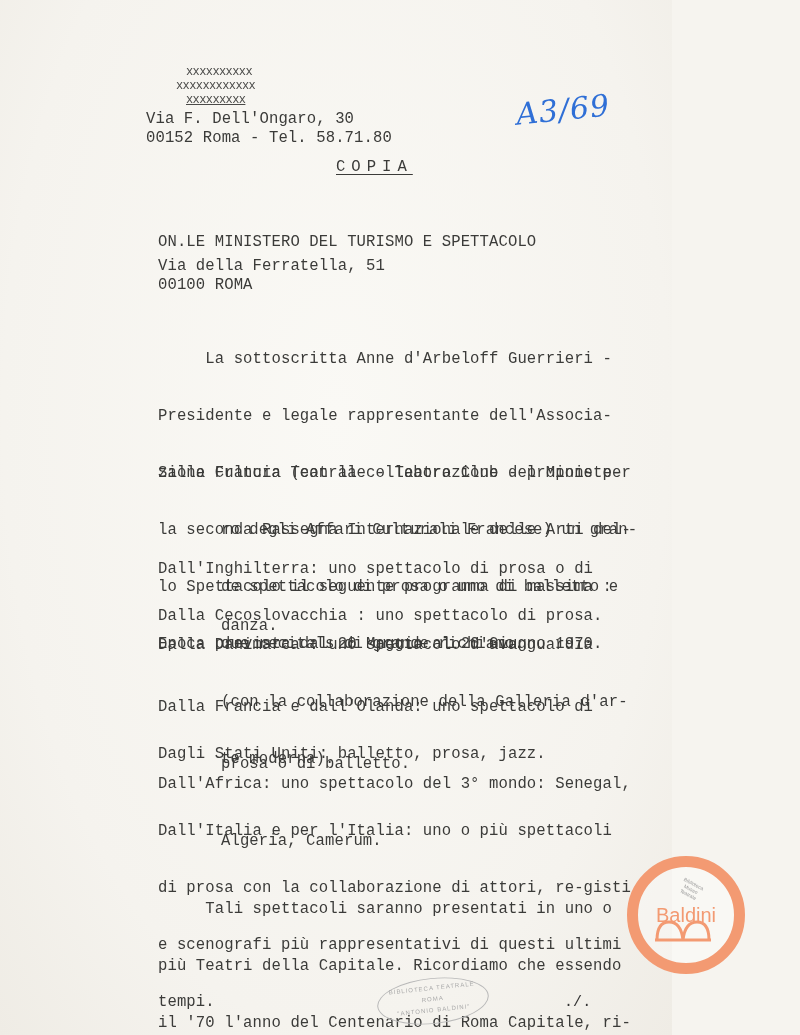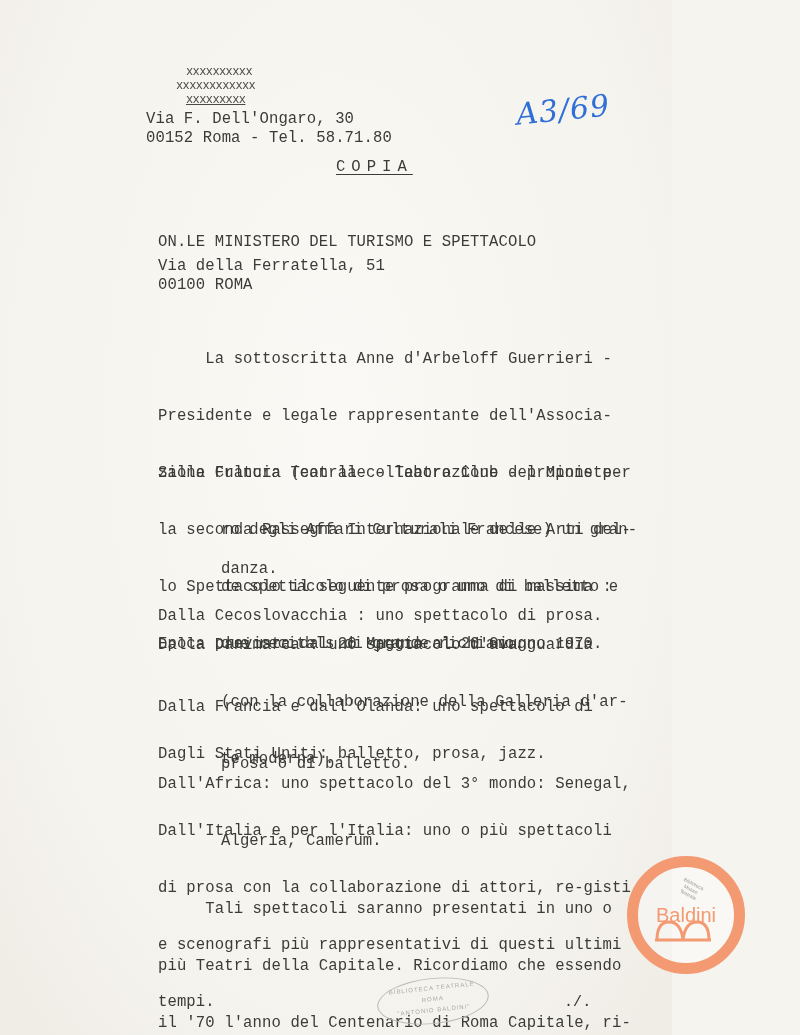--- a/index.html
+++ b/index.html
@@ -99,20 +99,21 @@
   </div>
 
   <div class="tw block" style="top:426px;">
     <span class="line" style="display:block">Salla Francia (con la collaborazione del Ministe-</span>
     <span class="line" style="display:block; padding-left:63px">ro degli Affari Culturali Francese) un gran-</span>
     <span class="line" style="display:block; padding-left:63px">de spettacolo di prosa o uno di balletto e</span>
     <span class="line" style="display:block; padding-left:63px">due recitals di grande richiamo.</span>
   </div>
 
   <div class="tw block" style="top:522px;">
+    <span class="line" style="display:block">Dall'Inghilterra: uno spettacolo di prosa o di</span>
     <span class="line" style="display:block; padding-left:63px">danza.</span>
   </div>
 
   <div class="tw block" style="top:569px;">
     <span class="line" style="display:block">Dalla Cecoslovacchia : uno spettacolo di prosa.</span>
   </div>
 
   <div class="tw block" style="top:598px;">
     <span class="line" style="display:block">Dalla Danimarca : uno spettacolo d'avanguardia</span>
     <span class="line" style="display:block; padding-left:63px">(con la collaborazione della Galleria d'ar-</span>

